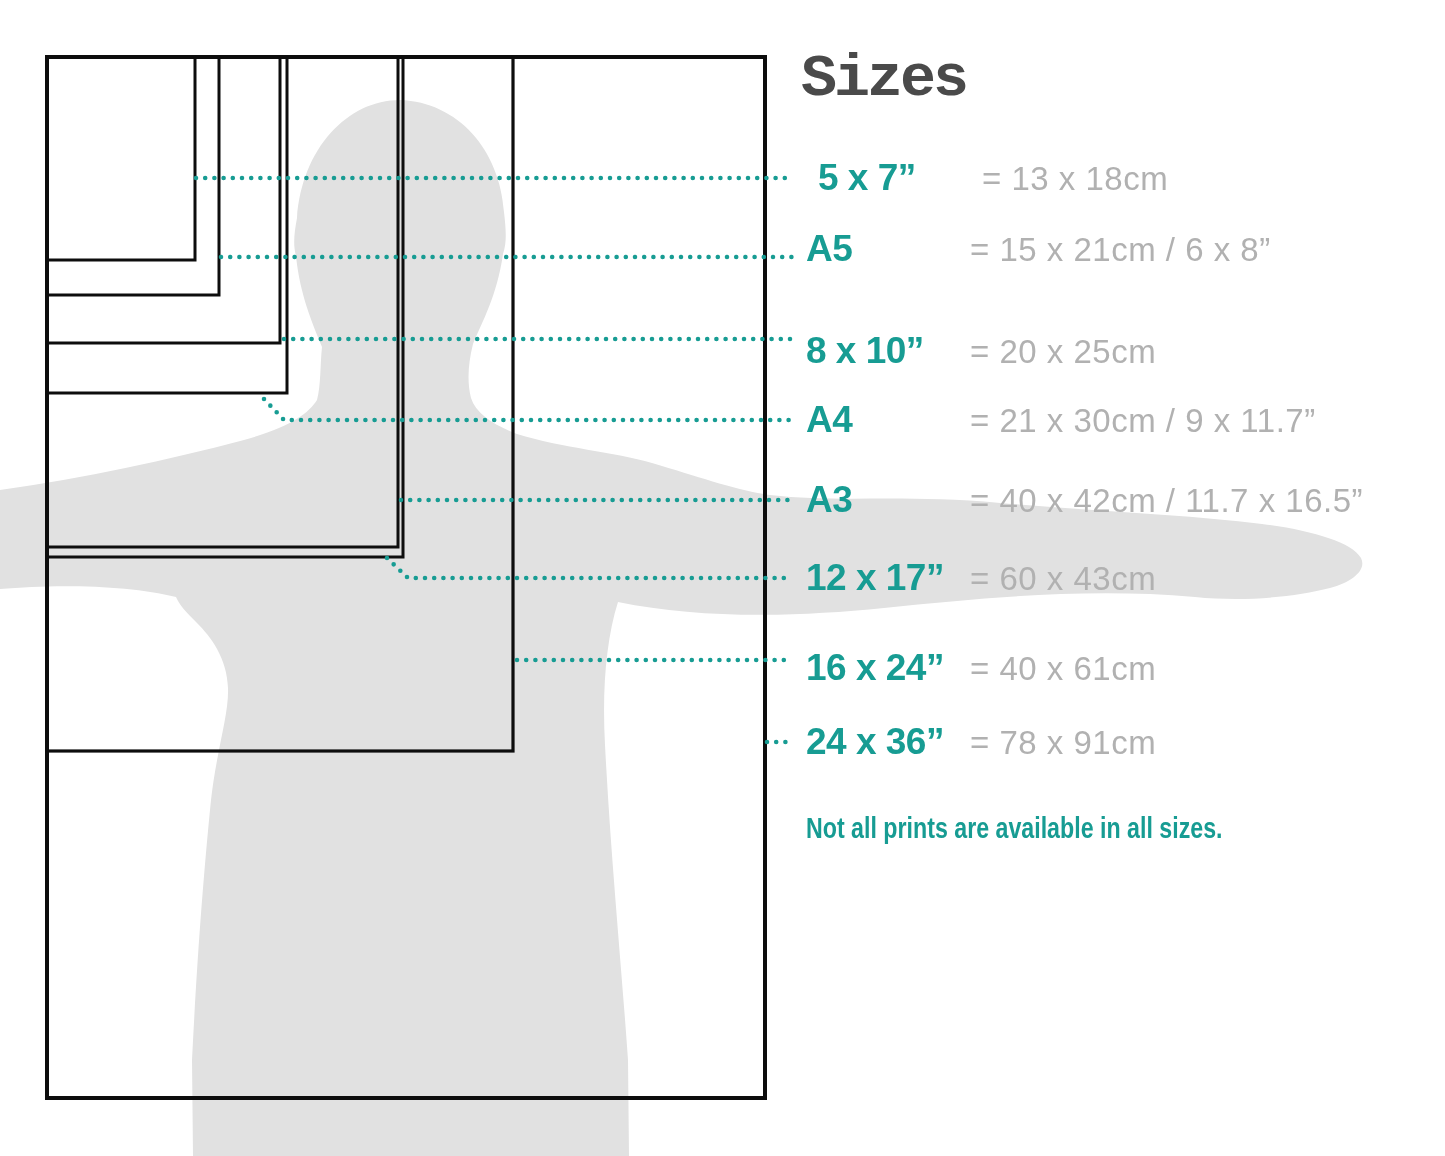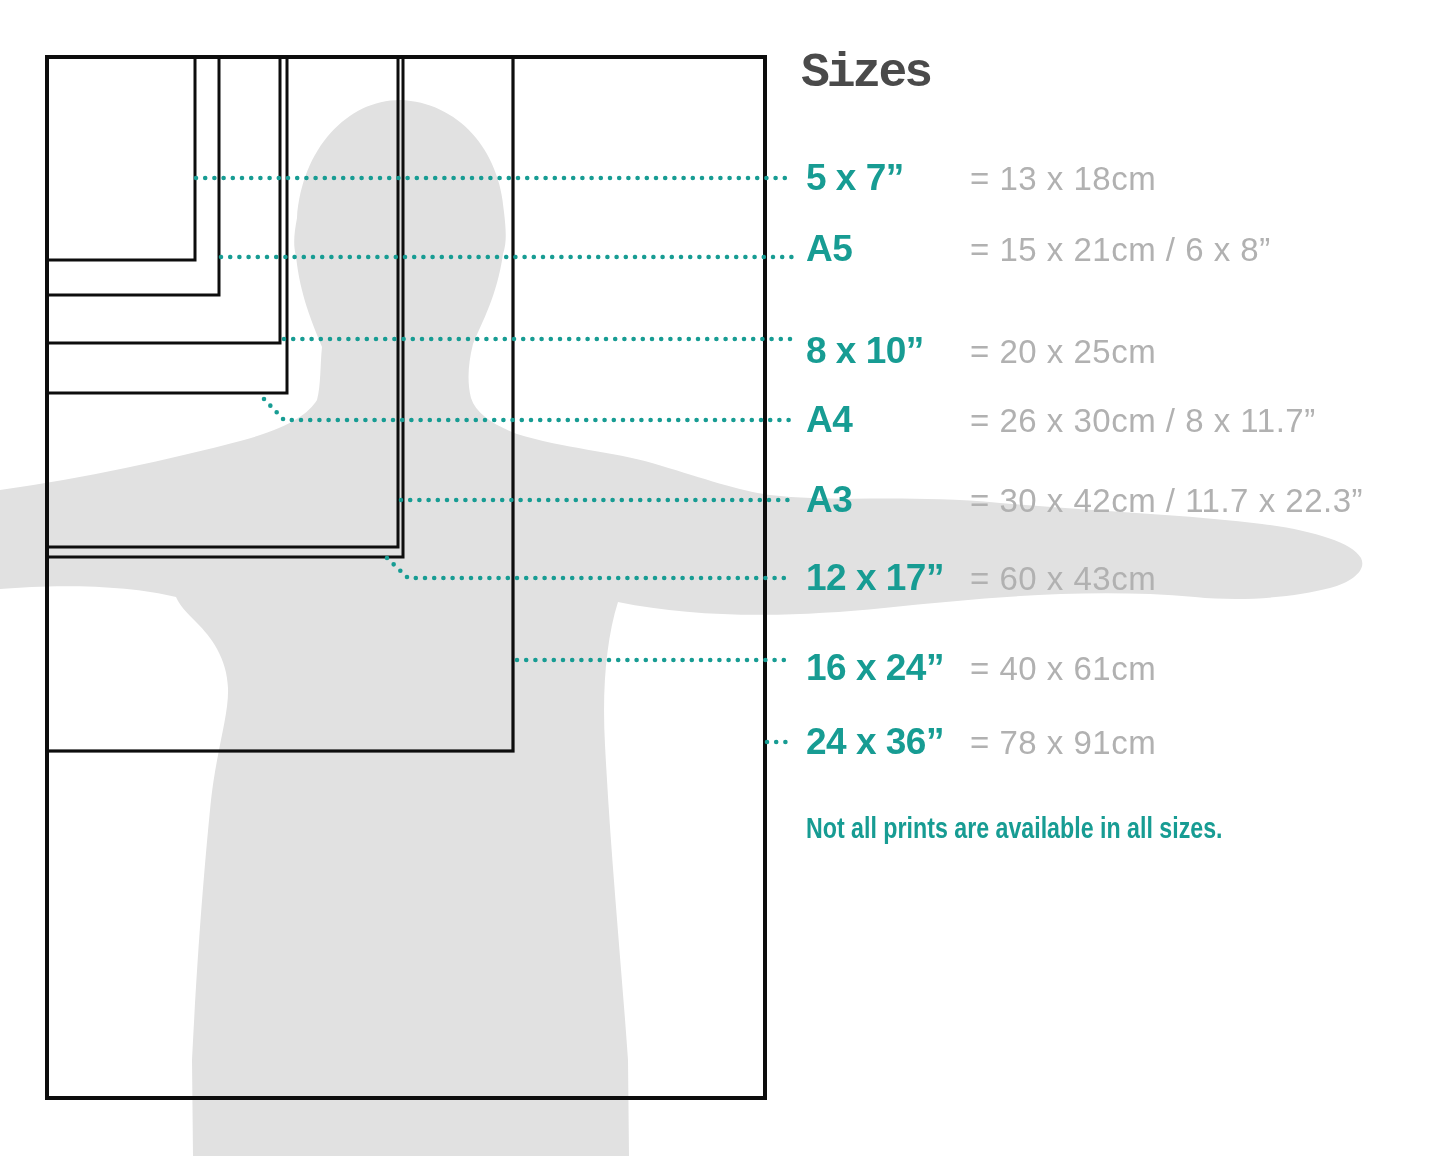--- a/index.html
+++ b/index.html
@@ -2,21 +2,21 @@
 <html><head>
 <meta charset="utf-8">
 <style>
   html,body{margin:0;padding:0;background:#ffffff;}
   body{width:1445px;height:1156px;overflow:hidden;font-family:"Liberation Sans",sans-serif;}
   #canvas{position:relative;width:1445px;height:1156px;background:#fff;}
   #diagram{position:absolute;left:0;top:0;}
   .title{
     position:absolute;left:801px;top:48px;
     font-family:"Liberation Mono",monospace;font-weight:bold;
-    font-size:48px;line-height:1.05;letter-spacing:-3px;color:#4a4a4a;
+    font-size:60px;line-height:1.05;letter-spacing:-3px;color:#4a4a4a;
     white-space:nowrap;
   }
   .size-row{position:absolute;left:806px;transform:translateY(-50%);white-space:nowrap;}
   .size-label{
     display:inline-block;width:164px;vertical-align:baseline;
     font-size:37px;font-weight:bold;color:#179c93;letter-spacing:-0.5px;
   }
   .size-value{font-size:33px;color:#b1b1b1;letter-spacing:0.5px;}
   .note{
     position:absolute;left:806px;top:828px;
@@ -81,25 +81,25 @@
         <polyline points="401,500 792,500" fill="none" stroke="#179c93" stroke-width="4.6" stroke-linecap="round" stroke-dasharray="0 9.2"></polyline>
         <polyline points="387,558 408,578 792,578" fill="none" stroke="#179c93" stroke-width="4.6" stroke-linecap="round" stroke-dasharray="0 9.2"></polyline>
         <polyline points="517,660 792,660" fill="none" stroke="#179c93" stroke-width="4.6" stroke-linecap="round" stroke-dasharray="0 9.2"></polyline>
         <polyline points="767,742 792,742" fill="none" stroke="#179c93" stroke-width="4.6" stroke-linecap="round" stroke-dasharray="0 9.2"></polyline>
       </g>
   </svg>
 
   <div class="title" style="color: rgb(74, 74, 74);">Sizes</div>
 
   <div id="rows">
-      <div class="size-row" style="top: 178px;"><span class="size-label">5 x 7”</span><span class="size-value">= 13 x 18cm</span></div>
+      <div class="size-row" style="top: 178px; margin-left: 12px;"><span class="size-label">5 x 7”</span><span class="size-value">= 13 x 18cm</span></div>
       <div class="size-row" style="top: 249px;"><span class="size-label">A5</span><span class="size-value">= 15 x 21cm / 6 x 8”</span></div>
       <div class="size-row" style="top: 339px; margin-top: 12px;"><span class="size-label">8 x 10”</span><span class="size-value">= 20 x 25cm</span></div>
-      <div class="size-row" style="top: 420px;"><span class="size-label">A4</span><span class="size-value">= 26 x 30cm / 8 x 11.7”</span></div>
-      <div class="size-row" style="top: 500px;"><span class="size-label">A3</span><span class="size-value">= 30 x 42cm / 11.7 x 22.3”</span></div>
+      <div class="size-row" style="top: 420px;"><span class="size-label">A4</span><span class="size-value">= 21 x 30cm / 9 x 11.7”</span></div>
+      <div class="size-row" style="top: 500px;"><span class="size-label">A3</span><span class="size-value">= 40 x 42cm / 11.7 x 16.5”</span></div>
       <div class="size-row" style="top: 578px;"><span class="size-label">12 x 17”</span><span class="size-value">= 60 x 43cm</span></div>
       <div class="size-row" style="top: 668px;"><span class="size-label">16 x 24”</span><span class="size-value">= 40 x 61cm</span></div>
       <div class="size-row" style="top: 742px;"><span class="size-label">24 x 36”</span><span class="size-value">= 78 x 91cm</span></div>
     </div>
 
   <div class="note" style="color: rgb(23, 156, 147);">Not all prints are available in all sizes.</div>
 
 </div>
 
 </body></html>

